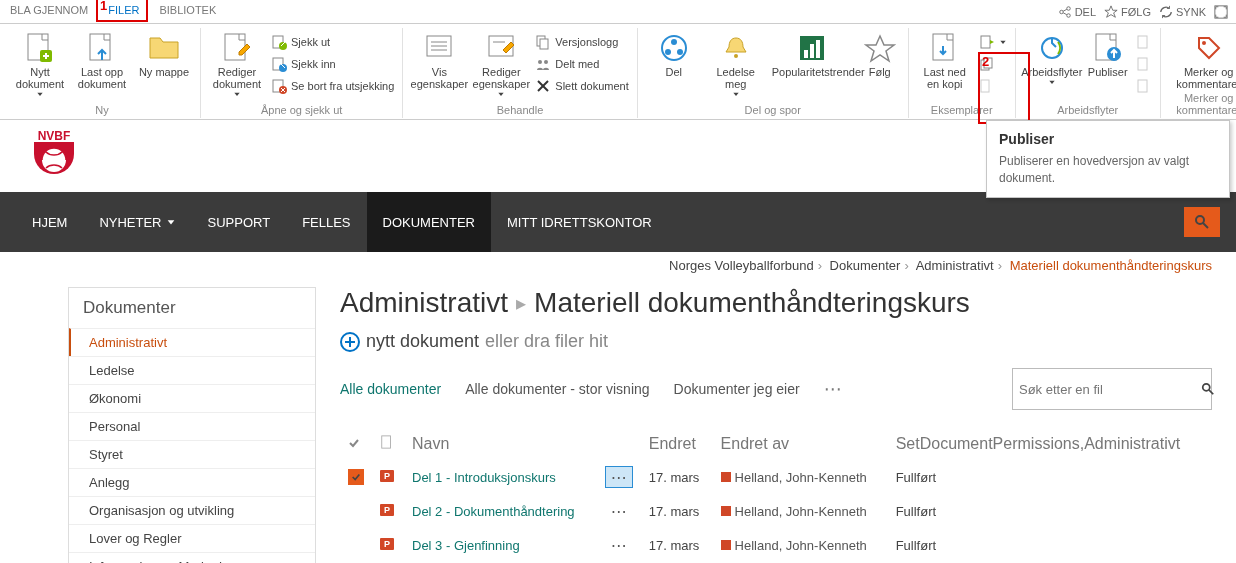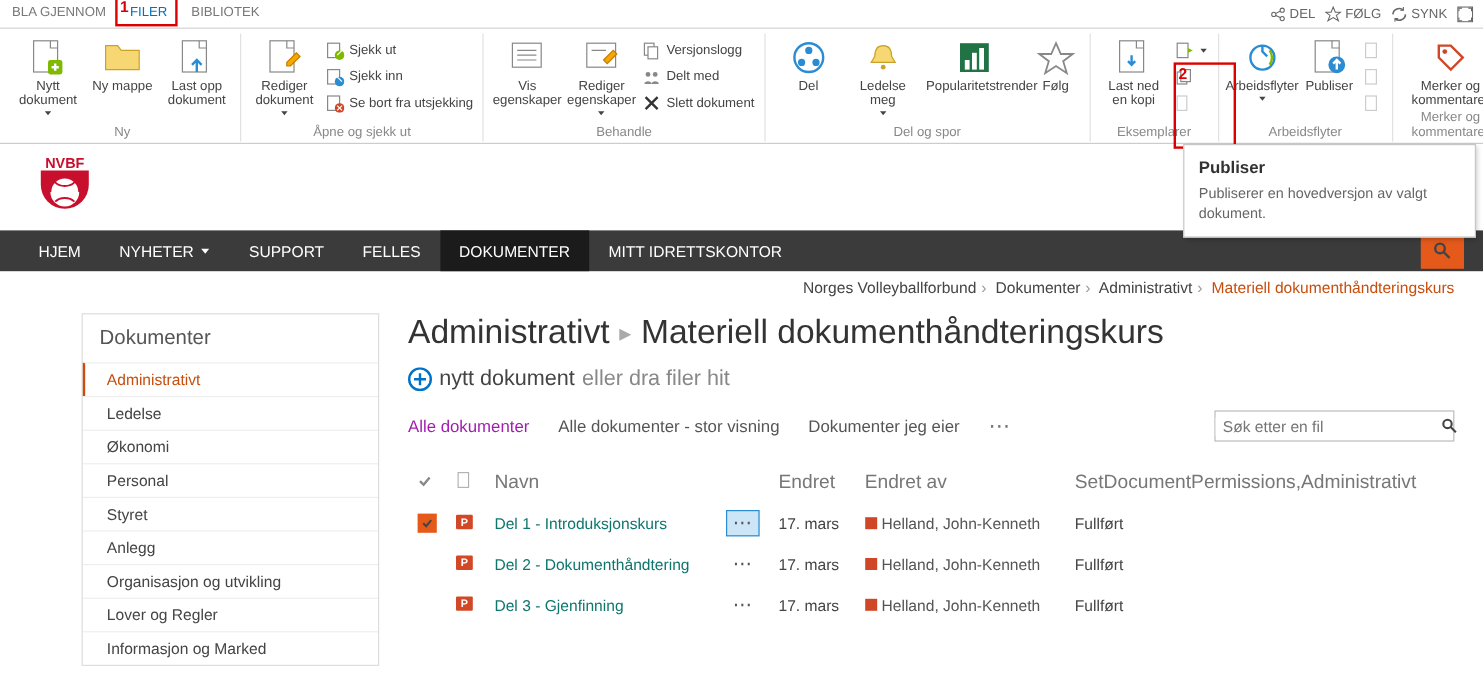--- a/index.html
+++ b/index.html
@@ -34,21 +34,21 @@
 
 .tooltip { position: absolute; right: 6px; top: 120px; width: 244px; border: 1px solid #c6c6c6; background: #fff; box-shadow: 2px 2px 4px rgba(0,0,0,0.2); padding: 10px 12px; z-index: 20;}
 .tooltip-title { font-weight: bold; font-size: 14px; color: #333; margin-bottom: 6px;}
 .tooltip-body { font-size: 12px; color: #666; line-height: 1.4;}
 
 
 .site-header { display: flex; align-items: center; padding: 6px 24px; height: 72px;}
 .logo { width: 60px; height: 60px; }
 
 
-.navbar { background: #3b3b3b; height: 34px; display: flex; align-items: stretch; padding: 0 16px;}
+.navbar { background: #3b3b3b; height: 60px; display: flex; align-items: stretch; padding: 0 16px;}
 .nav-item { color: #fff; padding: 0 16px; display: flex; align-items: center; font-size: 13px; cursor: pointer; gap:4px;}
 .nav-item.active { background: #1b1b1b; }
 .nav-search-wrap { margin-left: auto; display: flex; align-items: center; }
 .nav-search { width: 200px; height: 30px; border: none; padding: 0 8px; font-size: 13px; color: #888; outline: none;}
 .nav-search-btn { width: 36px; height: 30px; background: #e55a1b; display: flex; align-items: center; justify-content: center; cursor: pointer;}
 .nav-search-btn svg { width: 16px; height: 16px; fill: #fff; }
 
 
 .breadcrumb { text-align: right; padding: 6px 24px; font-size: 13px; color: #444;}
 .breadcrumb a { color: #444; text-decoration: none; cursor: pointer;}
@@ -63,23 +63,23 @@
 .sidebar-item.active { color: #c84e0e; border-left: 2px solid #c84e0e; padding-left: 18px;}
 
 .main { flex: 1; }
 .page-h1 { font-size: 28px; font-weight: 300; color: #333; margin-bottom: 12px; display: flex; align-items: center; gap: 8px;}
 .page-h1 .sep-icon { color: #aaa; font-size: 20px;}
 .new-doc-line { display: flex; align-items: center; gap: 6px; font-size: 18px; color: #888; margin-bottom: 16px;}
 .new-doc-line .plus-circle { width: 20px; height: 20px; }
 .new-doc-line .nd-a { color: #444; cursor: pointer;}
 .view-row { display: flex; align-items: center; gap: 24px; margin-bottom: 18px;}
 .view-row a { color: #555; font-size: 14px; cursor: pointer;}
-.view-row a.active { color: #a21caf;}
+.view-row a.active { color: #0f766e;}
 .view-row .ellipsis { color: #777; font-size: 18px; cursor: pointer;}
-.file-search { margin-left: auto; display: flex; align-items: center; border: 1px solid #bbb; height: 26px; width: 200px;}
+.file-search { margin-left: auto; display: flex; align-items: center; border: 1px solid #bbb; height: 42px; width: 200px;}
 .file-search input { border: none; outline: none; flex:1; padding: 0 6px; font-size: 13px; color: #888;}
 .file-search .fs-icon { width: 24px; display: flex; align-items: center; justify-content: center; cursor: pointer;}
 .file-search .fs-icon svg { width: 14px; height: 14px; fill: #555;}
 
 
 .doc-table { width: 100%; border-collapse: collapse; font-size: 13px;}
 .doc-table th { text-align: left; font-weight: normal; color: #777; padding: 6px 8px; font-size: 16px;}
 .doc-table td { padding: 6px 8px; vertical-align: middle;}
 .check-cell { width: 24px; }
 .check-box { width: 16px; height: 16px; display: inline-flex; align-items: center; justify-content: center;}
@@ -194,30 +194,30 @@
             <line x1="22" y1="21" x2="22" y2="27" stroke="#fff" stroke-width="2"></line>
             <line x1="19" y1="24" x2="25" y2="24" stroke="#fff" stroke-width="2"></line>
           </svg>
         <span>Nytt dokument</span>
           <svg class="caret-sm" viewBox="0 0 12 12">
             <use href="#i-caret"></use>
           </svg>
       </div>
       <div class="ribbon-btn-large">
         <svg class="ric" viewBox="0 0 32 32">
-            <use href="#i-folder"></use>
-          </svg>
-        <span>Ny mappe</span>
-      </div>
-      <div class="ribbon-btn-large">
-        <svg class="ric" viewBox="0 0 32 32">
             <use href="#i-doc"></use>
             <path d="M16 28 v-10 M12 22 l4-4 4 4" stroke="#2a8dd4" fill="none" stroke-width="2"></path>
           </svg>
         <span>Last opp dokument</span>
+      </div>
+      <div class="ribbon-btn-large">
+        <svg class="ric" viewBox="0 0 32 32">
+            <use href="#i-folder"></use>
+          </svg>
+        <span>Ny mappe</span>
       </div>
     </div>
     <div class="ribbon-group-label">Ny</div>
   </div>
 
   <div class="ribbon-group">
     <div class="ribbon-group-body">
       <div class="ribbon-btn-large">
         <svg class="ric" viewBox="0 0 32 32">
             <use href="#i-doc"></use>

